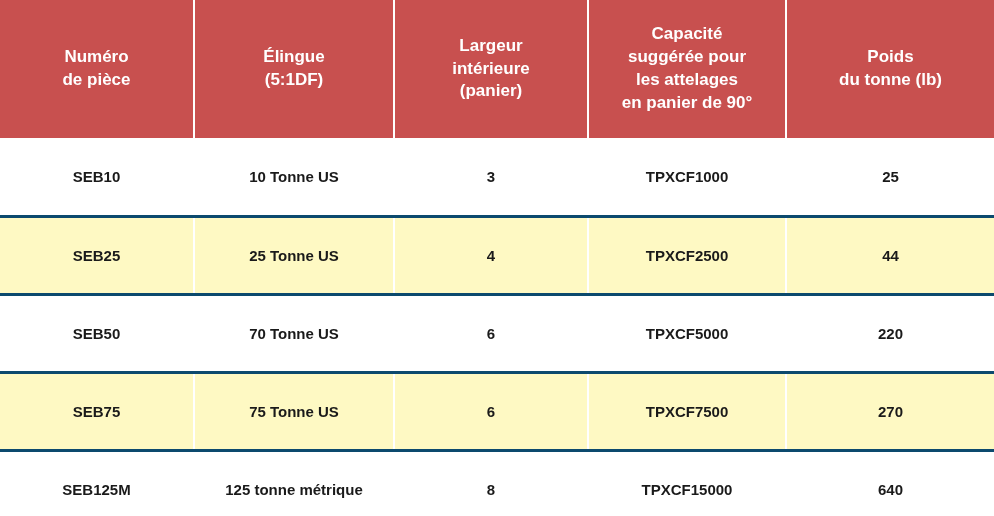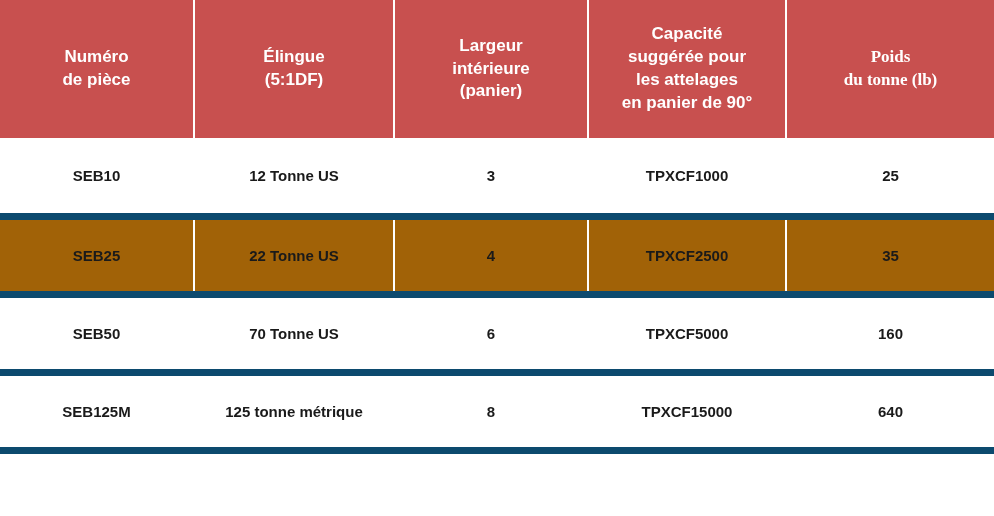--- a/index.html
+++ b/index.html
@@ -30,38 +30,38 @@
     font-size: 17px;
     font-weight: bold;
     line-height: 1.35;
     height: 138px;
     padding: 4px 8px;
     text-align: center;
     vertical-align: middle;
     border-right: 2px solid #ffffff;
     box-sizing: border-box;
   }
-  thead th:last-child { border-right: none; font-family: Liberation Serif, serif; }
+  thead th:last-child { border-right: none; }
 
   tbody td {
     font-size: 15px;
     font-weight: bold;
     color: #1a1a1a;
     text-align: center;
     vertical-align: middle;
     height: 78px;
     padding: 4px 20px;
     border-right: 2px solid #ffffff;
-    border-bottom: 7px solid #0c4a6e;
+    border-bottom: 3px solid #0c4a6e;
     box-sizing: border-box;
   }
   tbody td:last-child { border-right: none; }
 
   tbody tr.odd td { background: #ffffff; }
-  tbody tr.even td { background: #a16207; }
+  tbody tr.even td { background: #fef9c3; }
 
   .hdr-line { display: block; }
 </style>
 </head>
 <body>
 
 <table id="spec-table">
   <colgroup>
     <col class="c0">
       <col class="c1">
@@ -92,38 +92,45 @@
       </th>
       <th>
         <span class="hdr-line">Poids</span>
         <span class="hdr-line">du tonne (lb)</span>
       </th>
     </tr>
   </thead>
   <tbody>
     <tr class="odd">
       <td>SEB10</td>
-      <td>12 Tonne US</td>
+      <td>10 Tonne US</td>
       <td>3</td>
       <td>TPXCF1000</td>
       <td>25</td>
     </tr>
     <tr class="even">
       <td>SEB25</td>
-      <td>22 Tonne US</td>
+      <td>25 Tonne US</td>
       <td>4</td>
       <td>TPXCF2500</td>
-      <td>35</td>
+      <td>44</td>
     </tr>
     <tr class="odd">
       <td>SEB50</td>
       <td>70 Tonne US</td>
       <td>6</td>
       <td>TPXCF5000</td>
-      <td>160</td>
+      <td>220</td>
+    </tr>
+    <tr class="even">
+      <td>SEB75</td>
+      <td>75 Tonne US</td>
+      <td>6</td>
+      <td>TPXCF7500</td>
+      <td>270</td>
     </tr>
     <tr class="odd">
       <td>SEB125M</td>
       <td>125 tonne métrique</td>
       <td>8</td>
       <td>TPXCF15000</td>
       <td>640</td>
     </tr>
   </tbody>
 </table>

